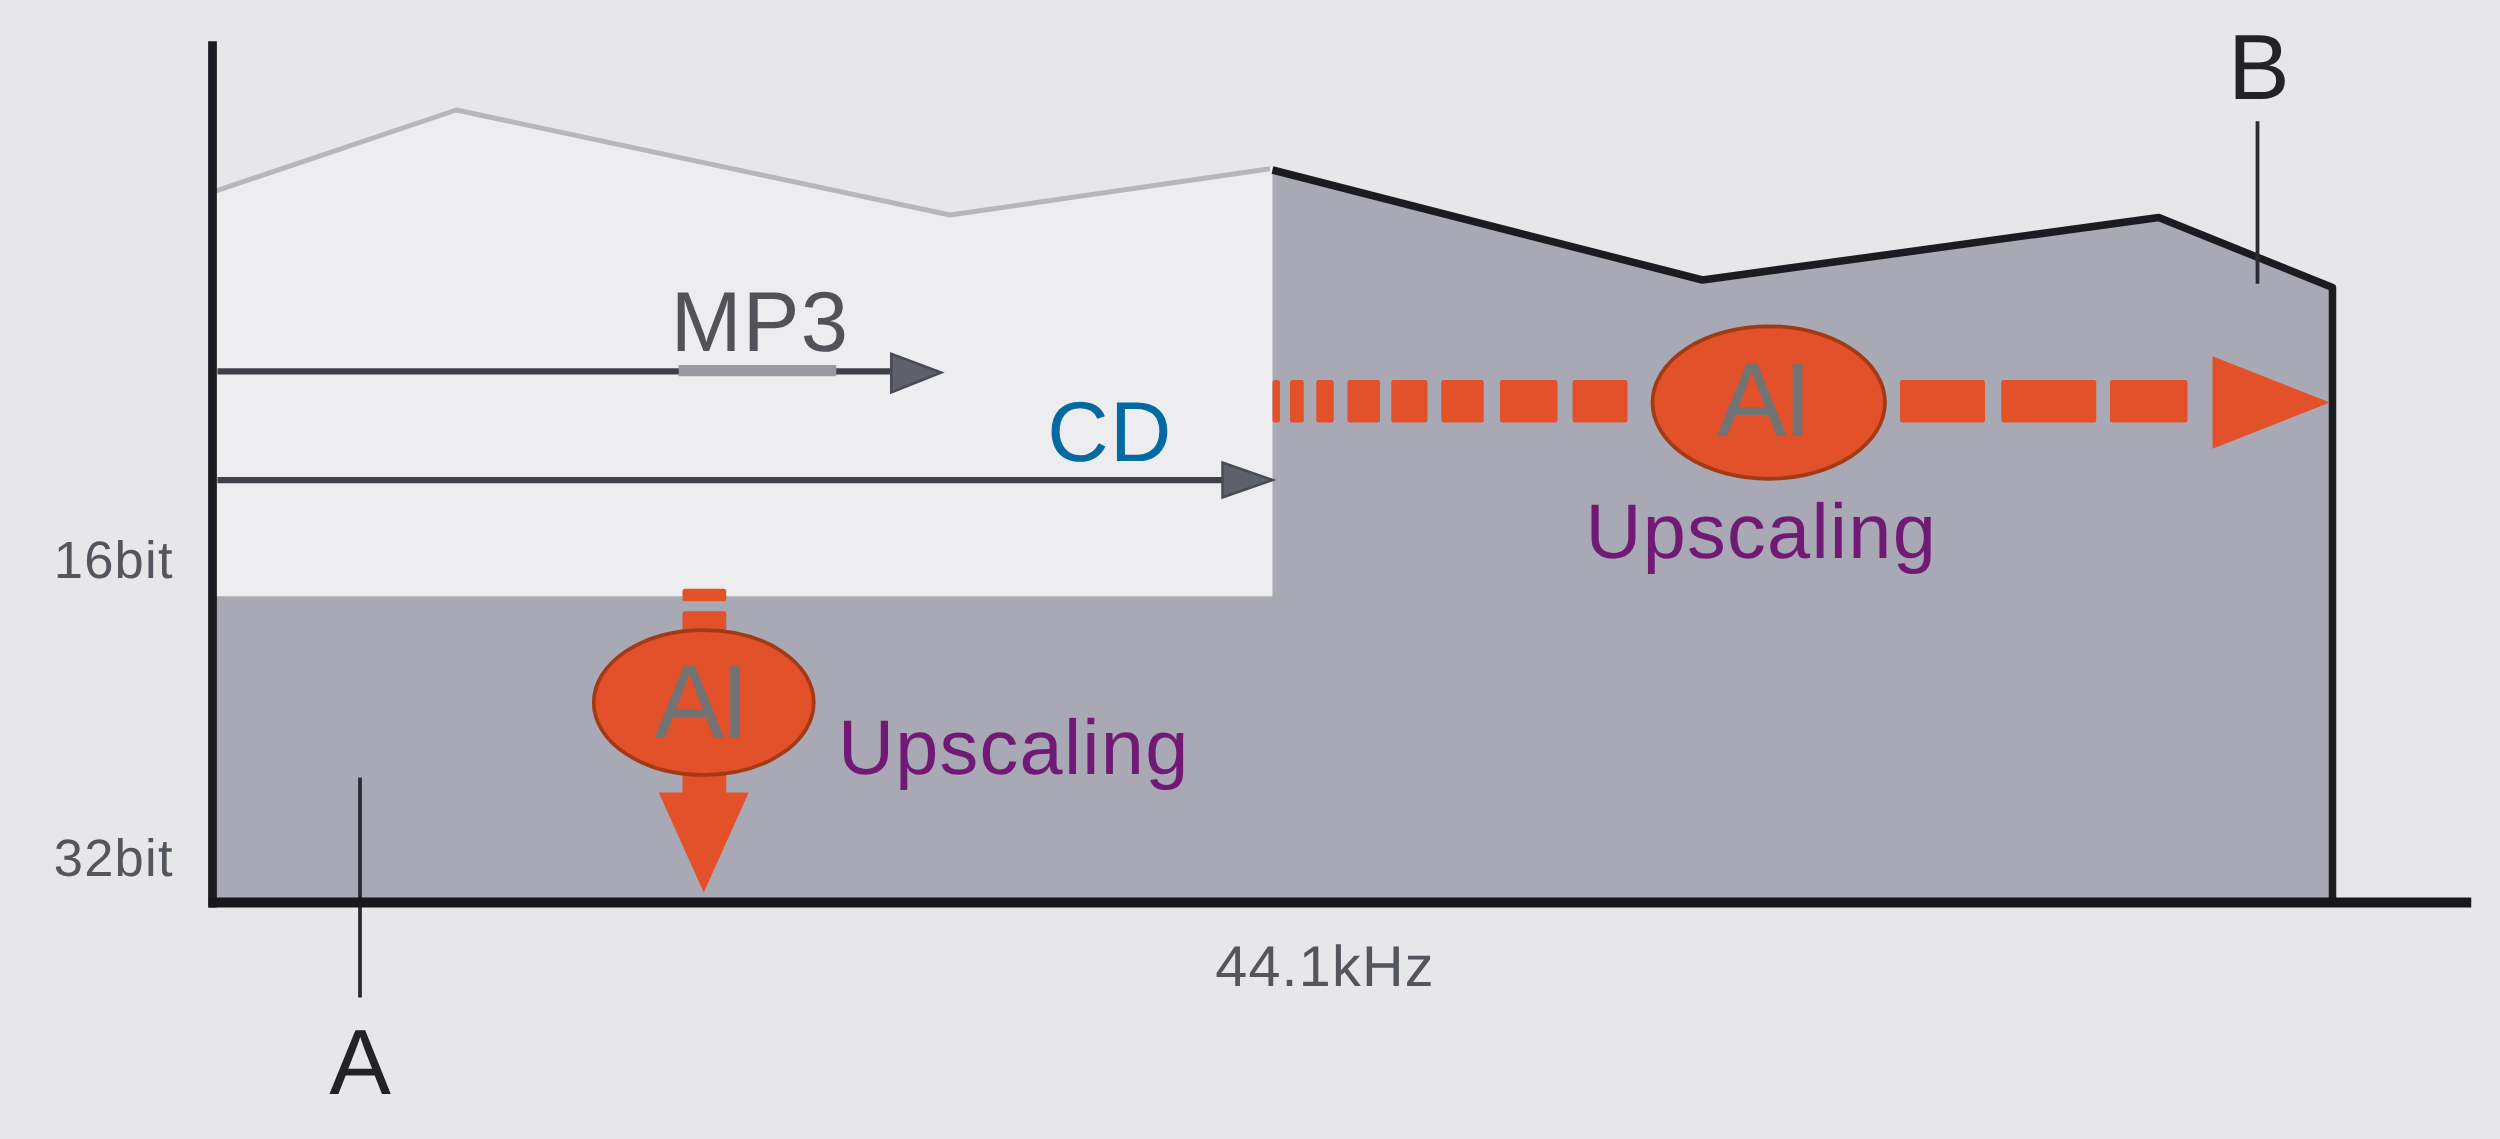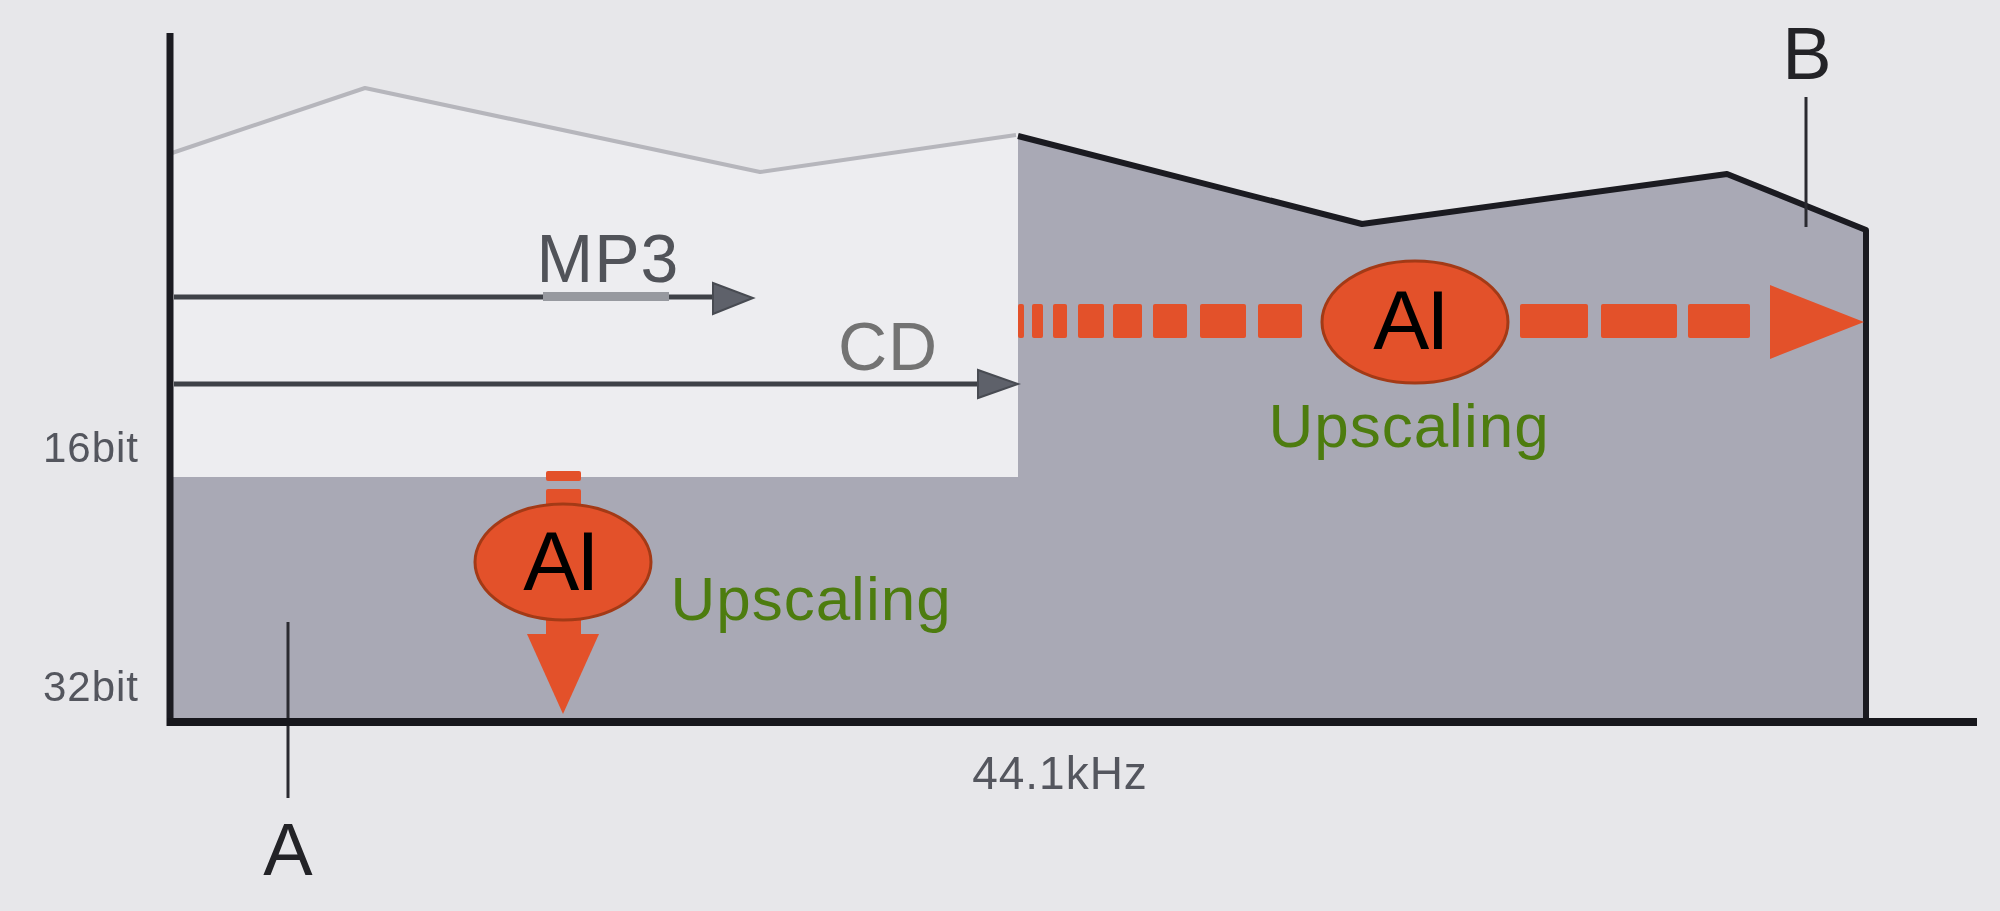--- a/index.html
+++ b/index.html
@@ -9,24 +9,24 @@
     font-family:"Liberation Sans", sans-serif;
   }
   .stage svg { position:absolute; left:0; top:0; }
   .lbl {
     position:absolute; transform:translate(-50%,-50%);
     white-space:nowrap; line-height:1; user-select:none;
   }
   .axis-lbl   { font-size:42px; color:#54565E; letter-spacing:1px; }
   .tick-lbl   { font-size:46px; color:#54565E; letter-spacing:1px; }
   .arrow-lbl  { font-size:68px; color:#515359; letter-spacing:1px; }
-  .cd-lbl     { color:#737373; }
+  .cd-lbl     { color:#0369a1; }
   .marker-lbl { font-size:74px; color:#232327; }
-  .ai-lbl     { font-size:84px; color:#000000; letter-spacing:-3px; }
-  .caption-lbl{ font-size:62px; color:#4d7c0f; letter-spacing:1px; }
+  .ai-lbl     { font-size:84px; color:#737373; letter-spacing:-3px; }
+  .caption-lbl{ font-size:62px; color:#701a75; letter-spacing:1px; }
 </style>
 </head>
 <body>
 
 <div class="stage">
 
   <svg width="2000" height="911" viewBox="0 0 2000 911">
 
     <rect x="0" y="0" width="2000" height="911" fill="#E7E7EA"></rect>
 

